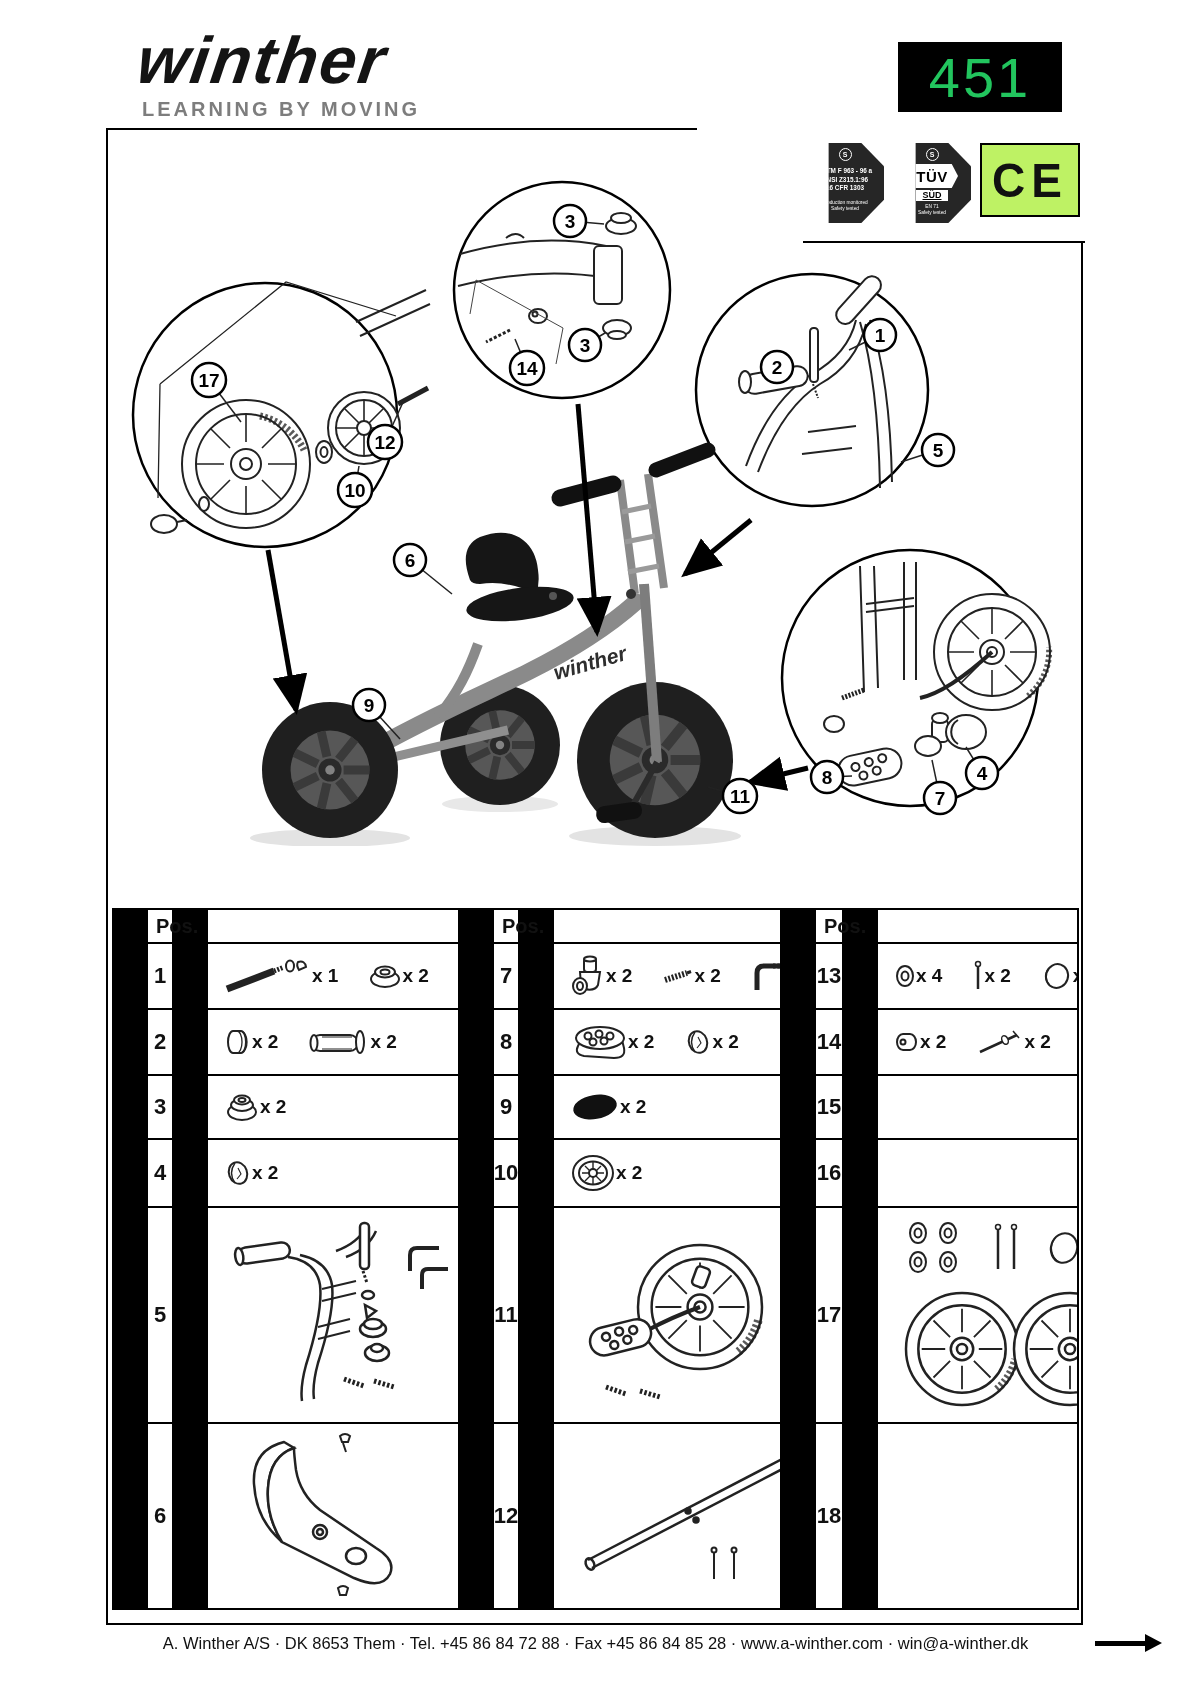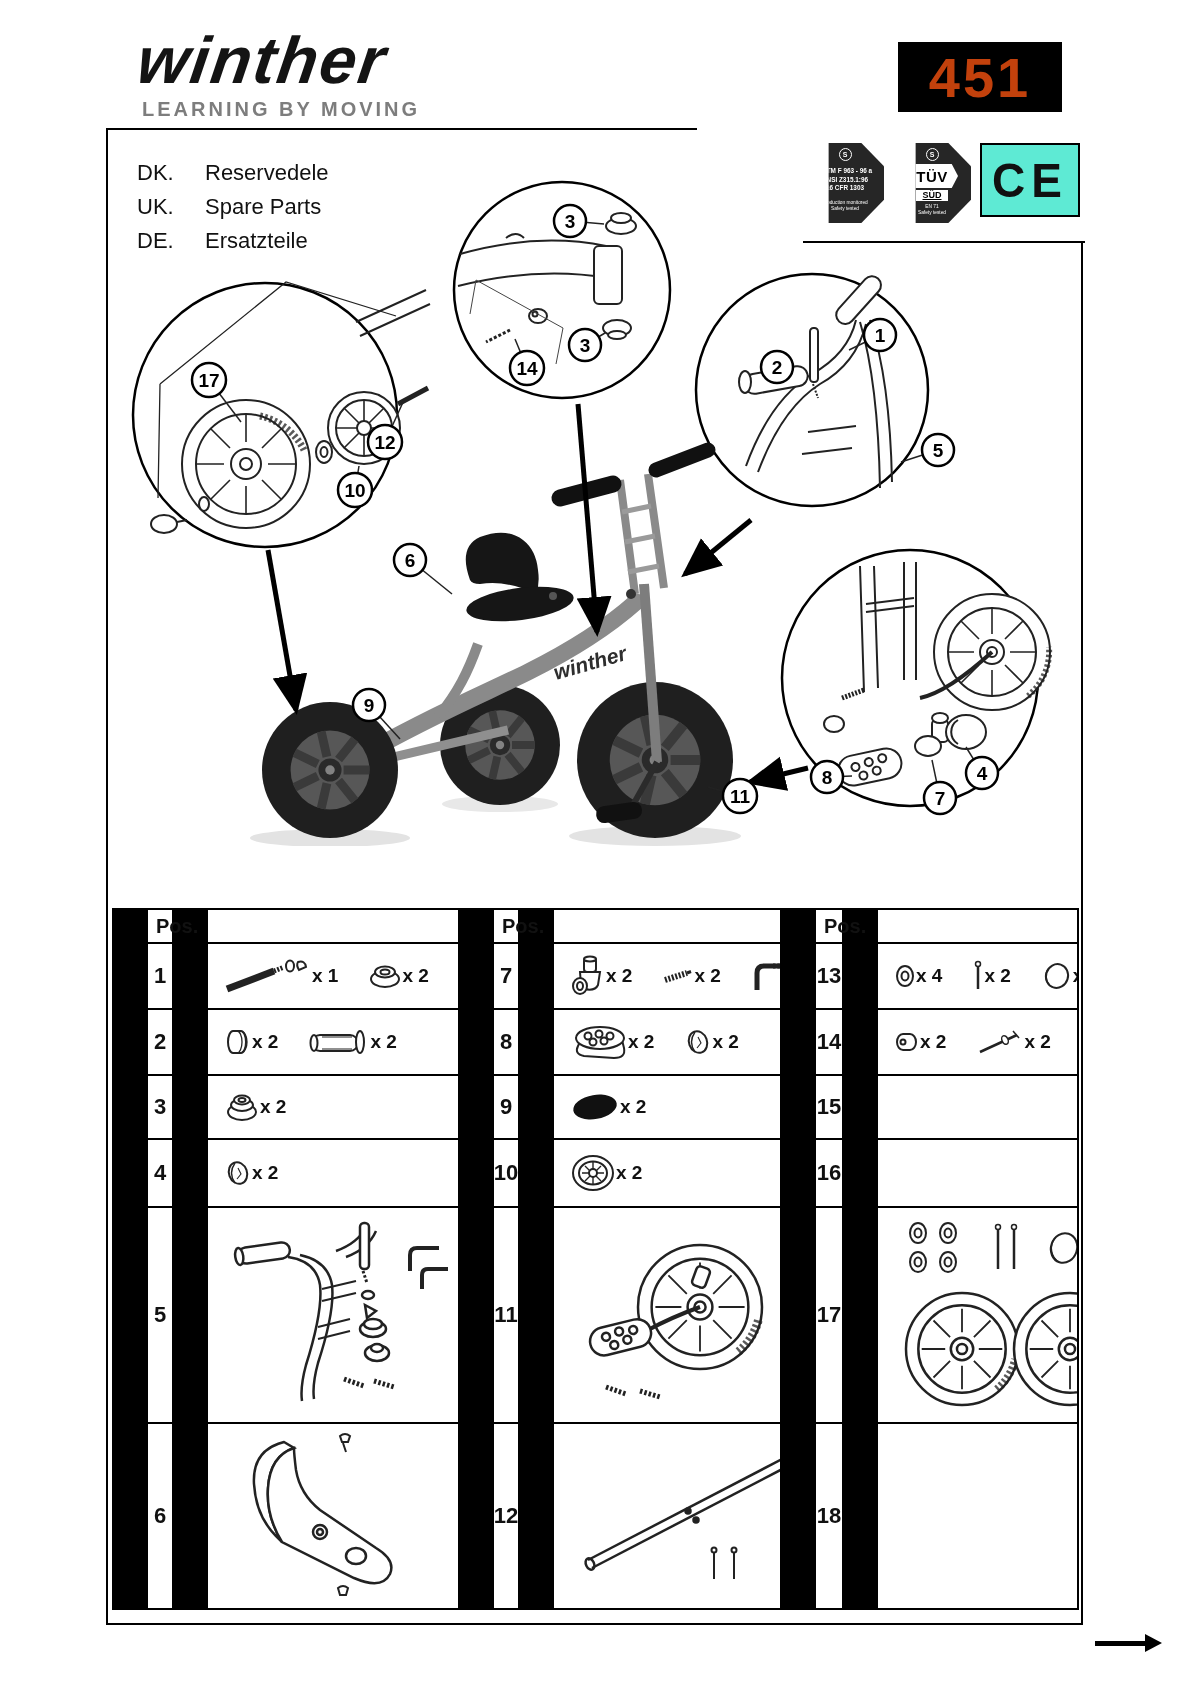--- a/index.html
+++ b/index.html
@@ -5,21 +5,21 @@
   html,body{margin:0;padding:0;background:#fff;}
   .page{position:relative;width:1190px;height:1684px;background:#fff;overflow:hidden;
         font-family:"Liberation Sans",sans-serif;color:#111;}
   
   .logo{position:absolute;left:138px;top:22px;font-size:66px;font-weight:bold;font-style:italic;
         letter-spacing:2px;transform:skewX(-8deg);color:#141414;}
   .tagline{position:absolute;left:142px;top:98px;font-size:20px;font-weight:bold;
         letter-spacing:3px;color:#7d7d7d;}
   .model-box{position:absolute;left:898px;top:42px;width:164px;height:70px;background:#000;
         display:flex;align-items:center;justify-content:center;z-index:5;}
-  .model-box span{color:#c2410c;font-size:56px;font-weight:bold;letter-spacing:3px;}
+  .model-box span{color:#22c55e;font-size:56px;font-weight:normal;letter-spacing:3px;}
   
   .main-box{position:absolute;left:106px;top:128px;width:977px;height:1497px;
         border:2px solid #000;box-sizing:border-box;}
   .notch{position:absolute;left:697px;top:126px;width:388px;height:115px;background:#fff;z-index:3;}
   .step-line{position:absolute;left:803px;top:241px;width:282px;height:0;
         border-top:2px solid #000;z-index:3;}
   
   .badges{position:absolute;left:806px;top:143px;z-index:6;display:flex;align-items:flex-start;gap:9px;}
   .octa{width:78px;height:80px;background:#262626;color:#fff;text-align:center;
         clip-path:polygon(29% 0,71% 0,100% 29%,100% 71%,71% 100%,29% 100%);
@@ -28,21 +28,21 @@
         border:1px solid #fff;border-radius:50%;font-size:7px;font-weight:bold;line-height:1;}
   .bl{font-size:6.4px;font-weight:bold;line-height:1.35;}
   .bf{font-size:4.8px;line-height:1.3;}
   .astm .bl-wrap{margin-top:6px;}
   .astm .bf-wrap{margin-top:7px;}
   .tuv .hex{margin-top:3px;background:#ffffff;color:#000;width:52px;height:24px;
         clip-path:polygon(12% 0,88% 0,100% 50%,88% 100%,12% 100%,0 50%);
         display:flex;align-items:center;justify-content:center;font-size:15px;font-weight:bold;letter-spacing:.5px;}
   .tuv .sud{background:#fff;color:#000;width:32px;font-size:9px;font-weight:bold;margin-top:2px;line-height:1.2;text-decoration:underline;}
   .tuv .bf-wrap{margin-top:3px;}
-  .ce{width:100px;height:74px;background:#5eead4;border:2px solid #000;box-sizing:border-box;
+  .ce{width:100px;height:74px;background:#bef264;border:2px solid #000;box-sizing:border-box;
         display:flex;align-items:center;justify-content:center;}
   .ce span{font-size:46px;font-weight:bold;letter-spacing:6px;transform:scaleY(1.05);}
   
   .langs{position:absolute;left:137px;top:156px;z-index:2;font-size:22px;line-height:34px;}
   .langs .row{display:flex;}
   .langs .code{width:68px;}
   
   .illus{position:absolute;left:108px;top:132px;z-index:1;}
   
   .ptable{position:absolute;left:112px;top:908px;z-index:2;background:#000;border:2px solid #000;
@@ -97,34 +97,20 @@
       <div class="bf-wrap">
         <div class="bf">EN 71</div>
         <div class="bf">Safety tested</div>
       </div>
     </div>
     <div class="ce">
       <span>CE</span>
     </div>
   </div>
 
-  <div class="langs">
-    <div class="row">
-        <span class="code">DK.</span>
-        <span>Reservedele</span>
-      </div>
-    <div class="row">
-        <span class="code">UK.</span>
-        <span>Spare Parts</span>
-      </div>
-    <div class="row">
-        <span class="code">DE.</span>
-        <span>Ersatzteile</span>
-      </div>
-  </div>
 
   <svg class="illus" width="973" height="714" viewBox="0 0 973 714">
     <defs>
       <marker id="ah" markerWidth="10" markerHeight="10" refX="7" refY="3.5" orient="auto">
         <path d="M0,0 L8,3.5 L0,7 Z" fill="#000"></path>
       </marker>
       <g id="trikewheel">
         <circle r="100" fill="#1f1f1f"></circle>
         <circle r="58" fill="#575757"></circle>
         <path d="M20 0 L58 0 M12.6 15.5 L36.5 45.1 M-4.5 19.5 L-13 56.5 M-18 8.8 L-52.1 25.4 M-18 -8.8 L-52.1 -25.4 M-4.5 -19.5 L-13 -56.5 M12.6 -15.5 L36.5 -45.1" stroke="#3a3a3a" stroke-width="13" fill="none"></path>
@@ -657,14 +643,15 @@
                 <path d="M164 113 l0 26"></path>
               </g>
             </g>
           </svg>
         </span>
       </div>
       <div class="pc">18</div>
       <div class="cl"></div>
     </div>
 
+  <div class="footer-text">A. Winther A/S · DK 8653 Them · Tel. +45 86 84 72 88 · Fax +45 86 84 85 28 · www.a-winther.com · win@a-winther.dk</div>
   <div class="f-arrow"></div>
 </div>
 
 </body></html>

